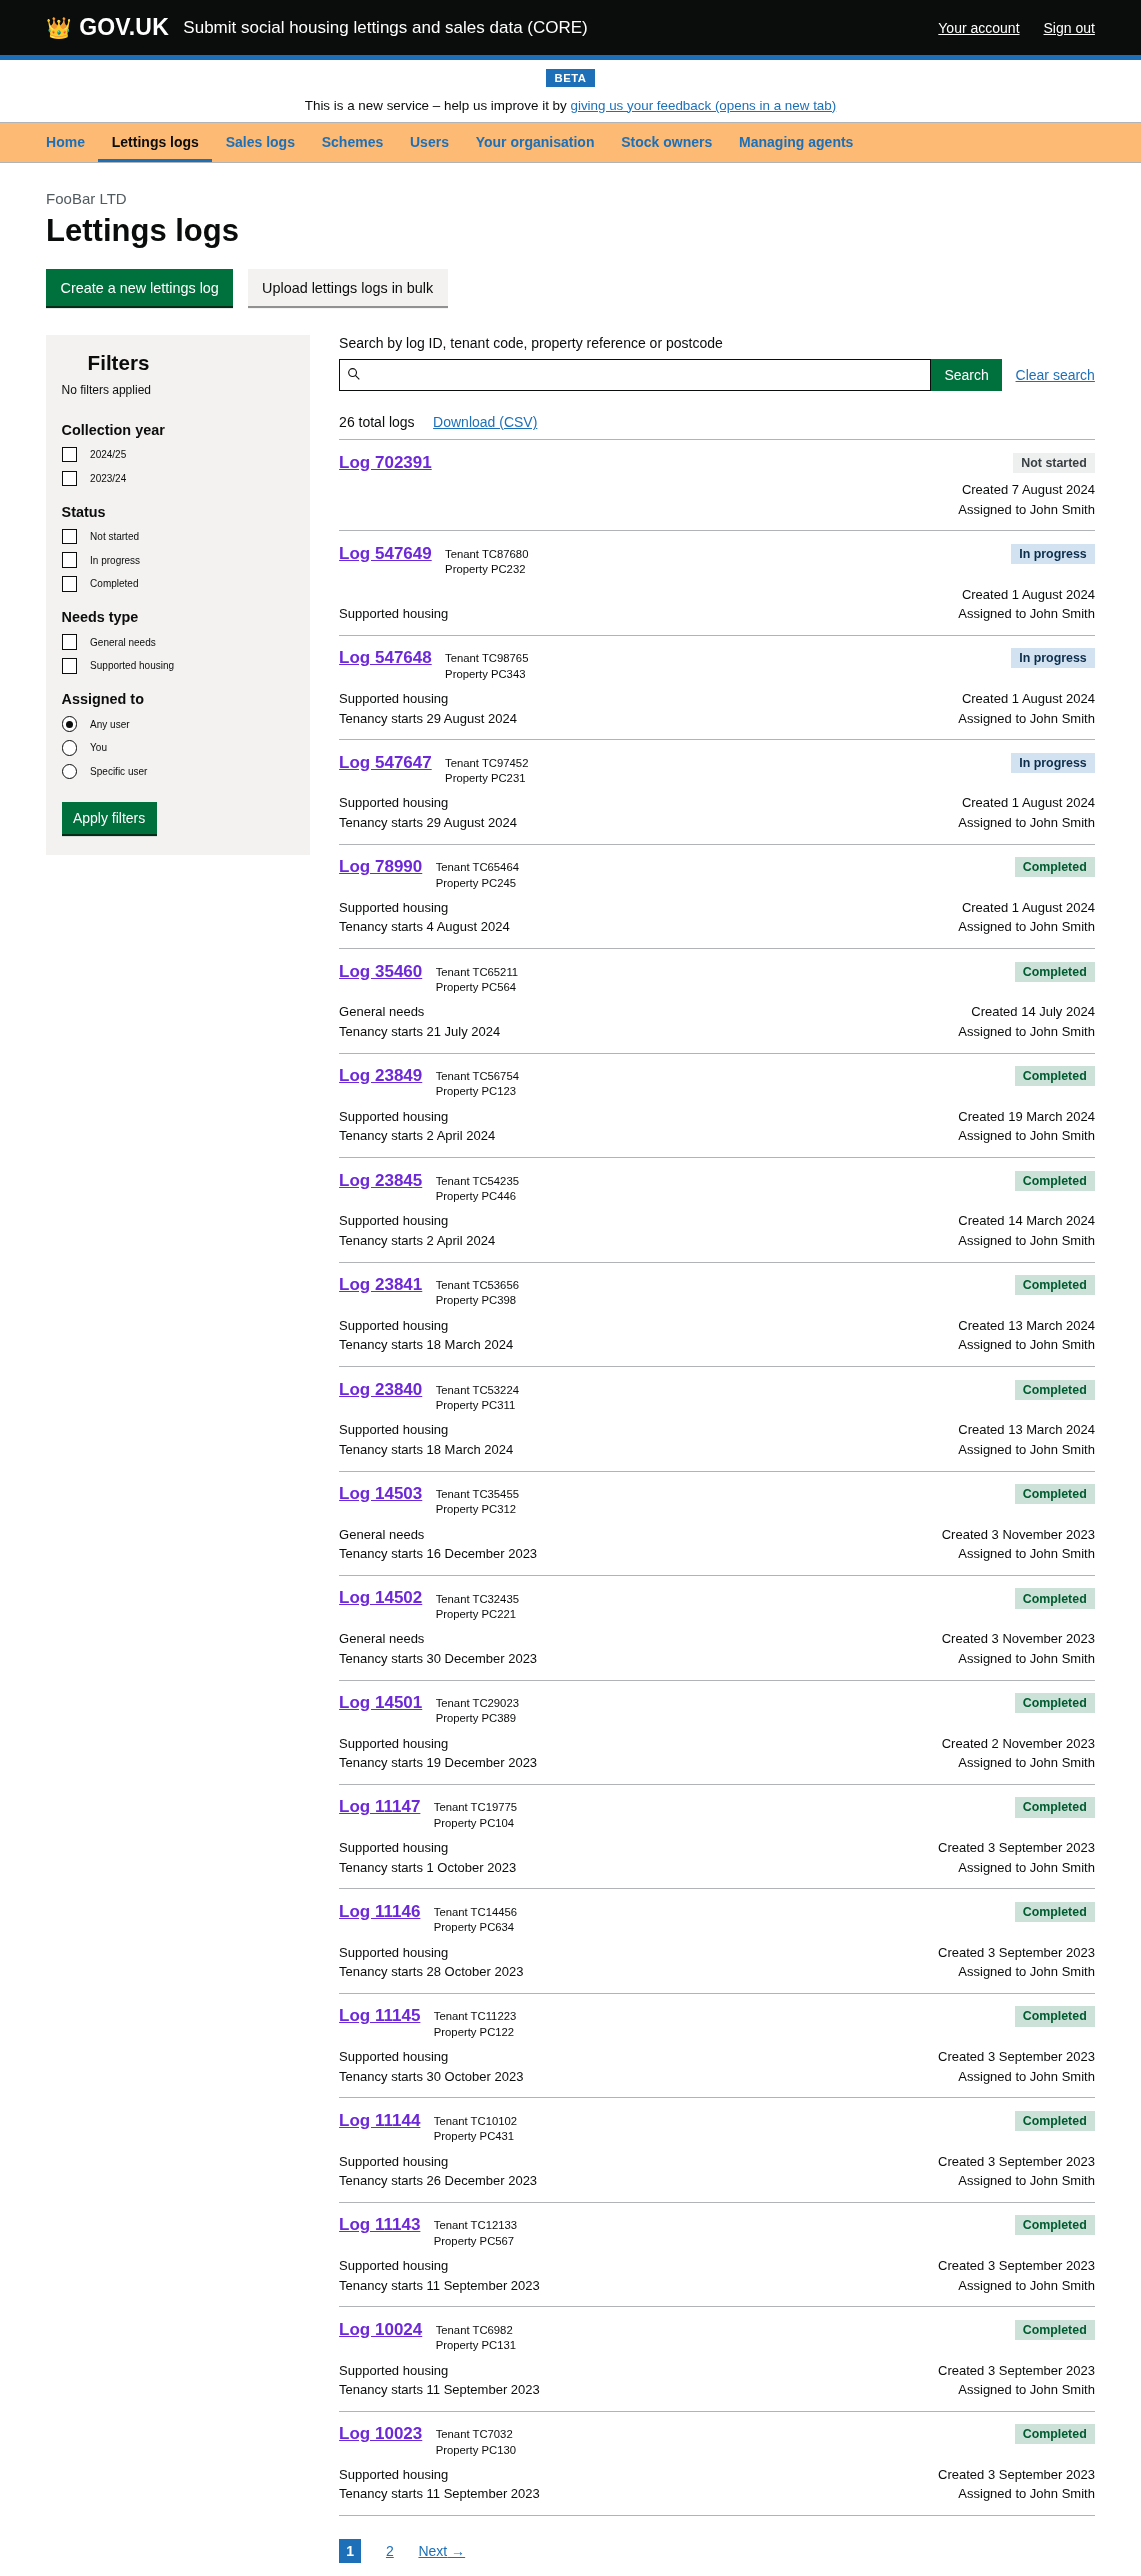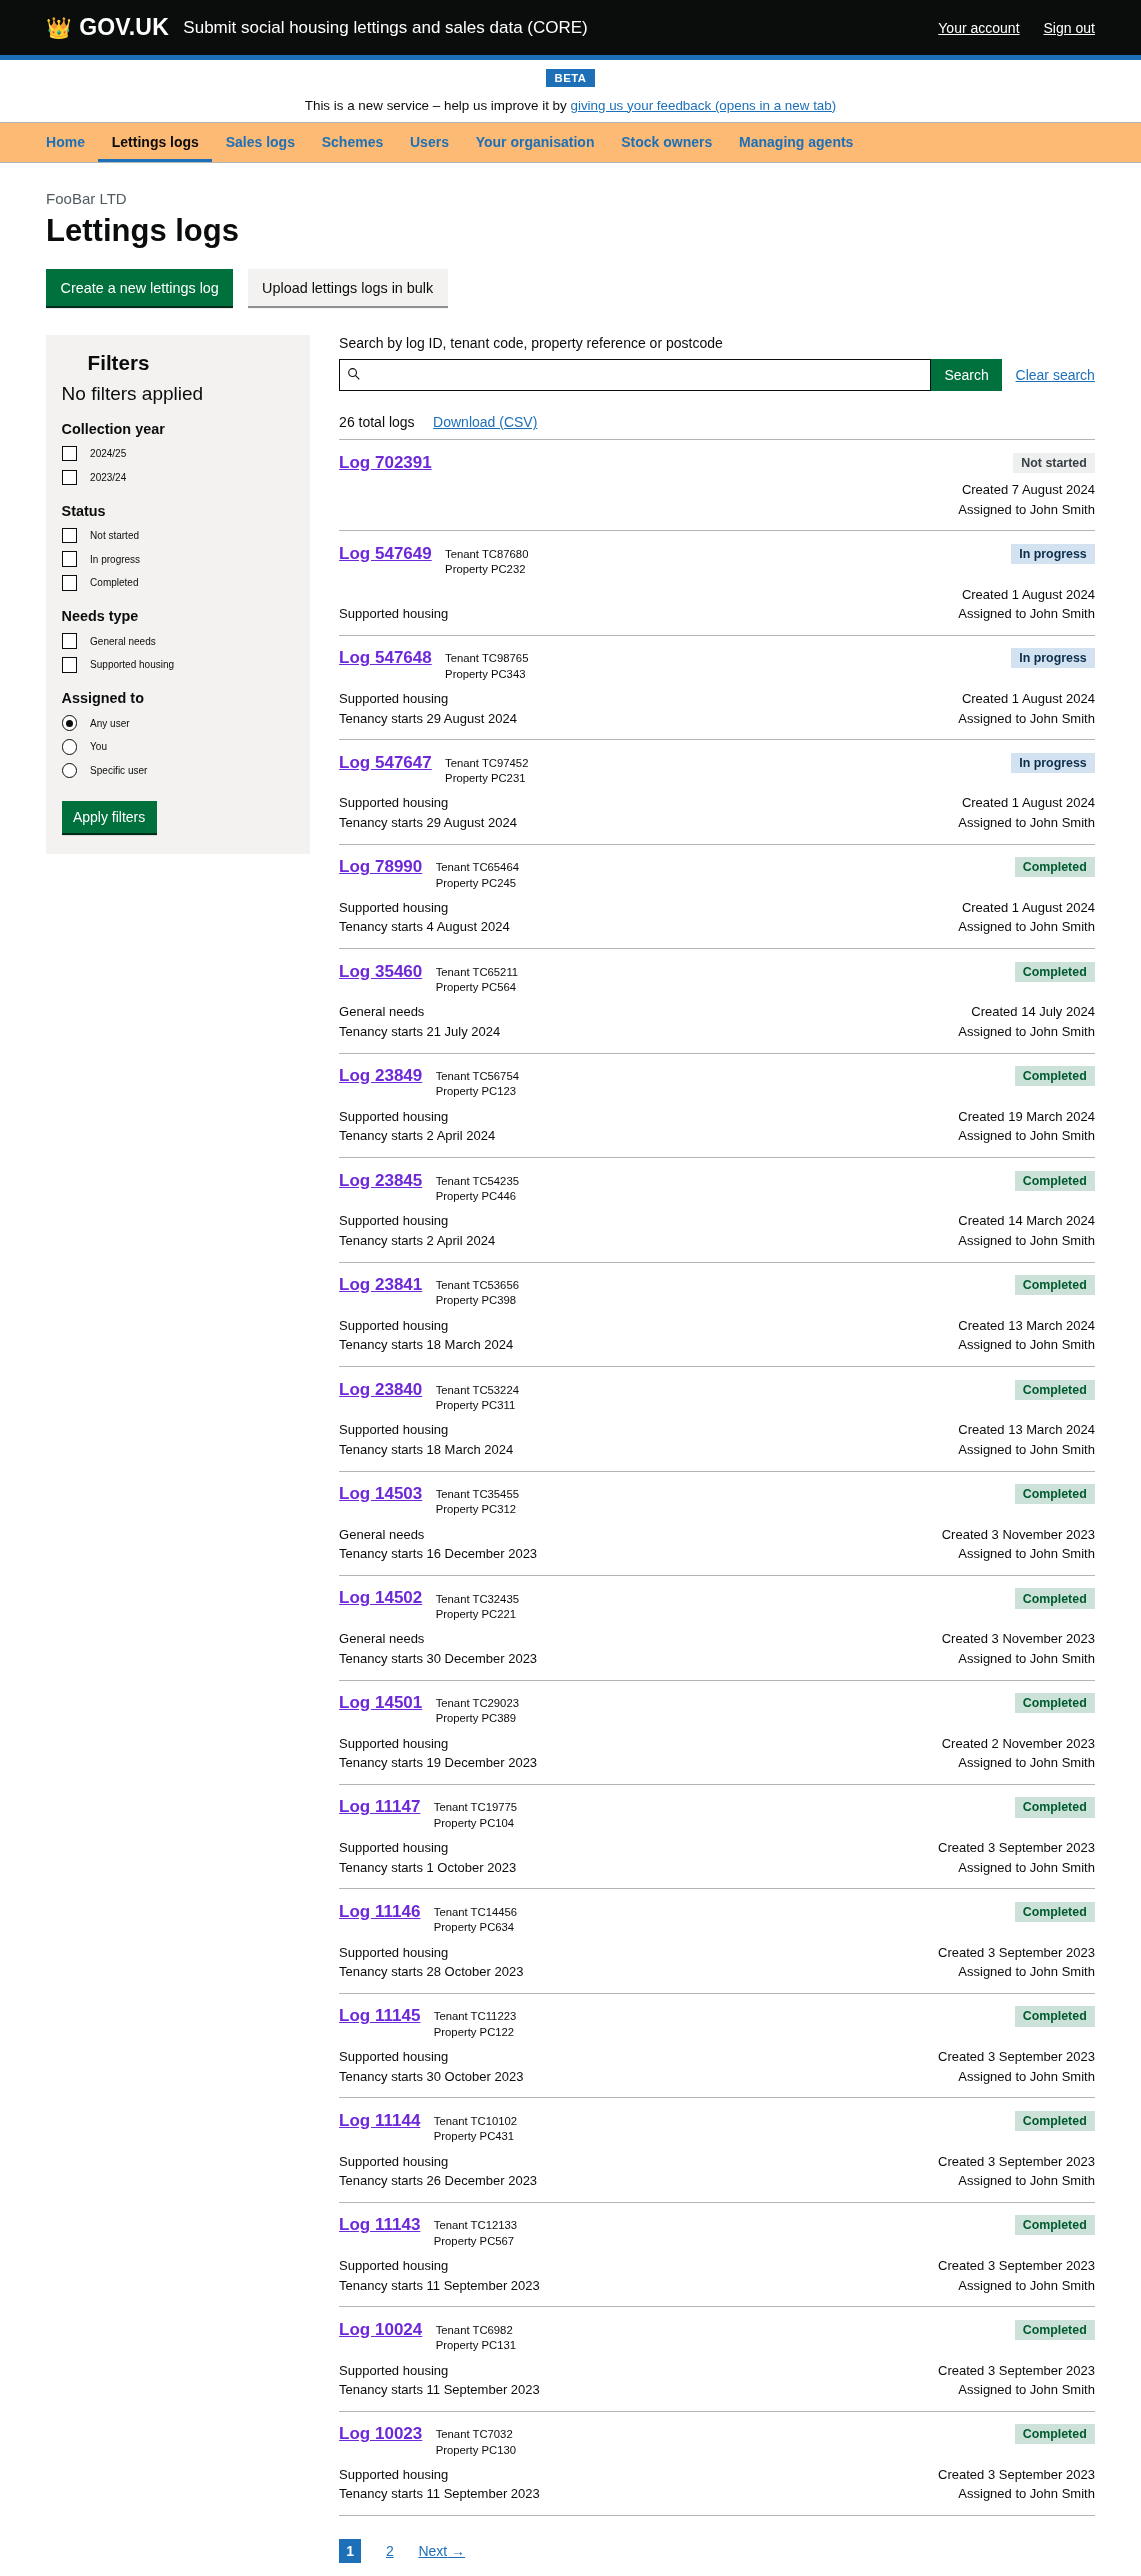--- a/index.html
+++ b/index.html
@@ -128,21 +128,21 @@
   .filters {
     width: 264px;
     flex: 0 0 264px;
     background: #f3f2f1;
     padding: 16.5px 15.5px 20.6px 15.5px;
   }
   .filters h2 {
     font-size: 20.6px; font-weight: bold; margin: 0 0 7.2px 0; padding-left: 26px;
   }
   .filters-applied {
-    font-size: 19px; color: #0b0c0c; margin-bottom: 16px;
+    font-size: 12px; color: #0b0c0c; margin-bottom: 25px;
   }
   .filter-group { margin-bottom: 17.5px; }
   .filter-legend {
     font-size: 14.4px; font-weight: bold; margin-bottom: 9.3px;
   }
   .check-row {
     display: flex; align-items: center; gap: 13px;
     margin-bottom: 8.2px; font-size: 10px;
   }
   .checkbox {

